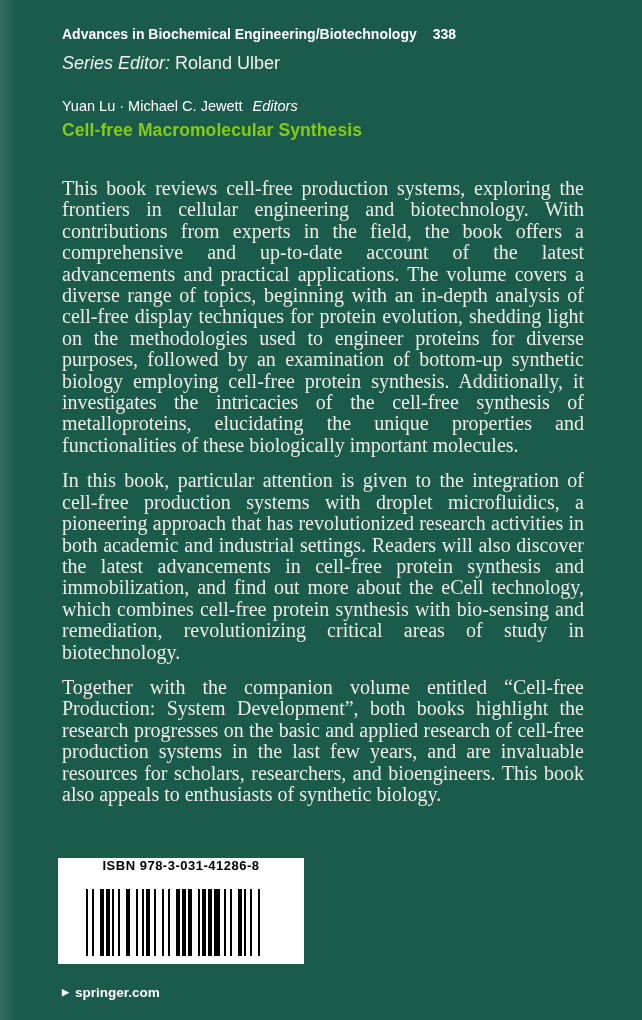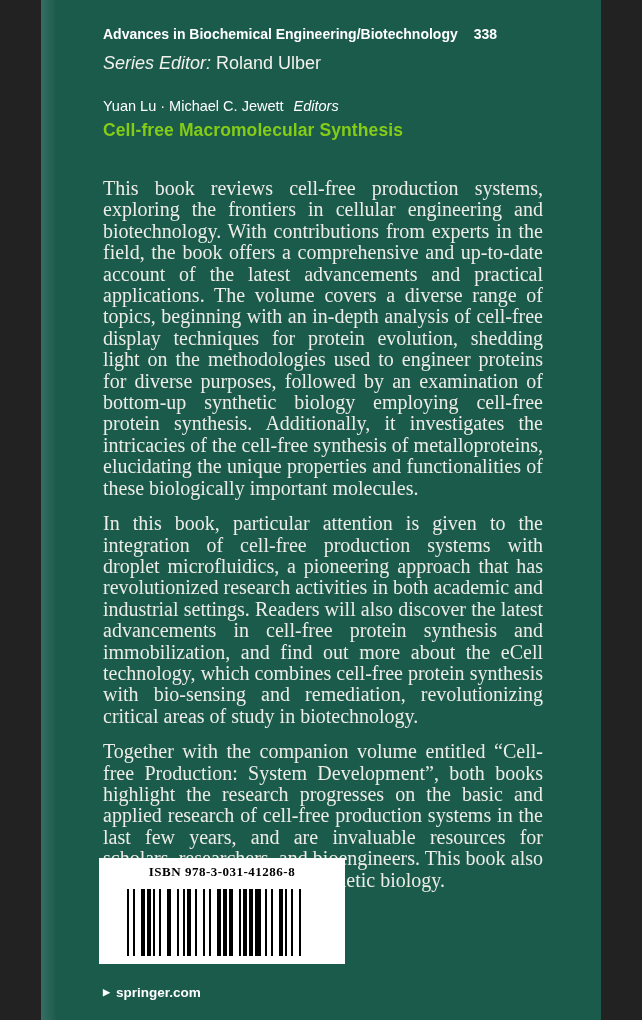--- a/index.html
+++ b/index.html
@@ -1,17 +1,17 @@
 <!DOCTYPE html>
 <html style="--background: #1b5b4c; --text: #edece6; --barcode-bg: #ffffff; --barcode-text: #000000;"><head>
 <meta charset="utf-8">
 <style>
   html,body{margin:0;padding:0;background:#222;}
   .cover{
-    position:relative;width:560px;height:1020px;margin:0 auto;
+    position:relative;width:642px;height:1020px;margin:0 auto;
     background:var(--background,#1b5b4c);overflow:hidden;
     font-family:"Liberation Sans",sans-serif;
   }
   .cover::before{
     content:"";position:absolute;left:0;top:0;bottom:0;width:16px;
     background:linear-gradient(90deg,rgba(255,255,255,.12),rgba(255,255,255,0));
     pointer-events:none;
   }
   .content{position:absolute;left:62px;right:58px;top:26px;color:var(--text,#edece6);}
   .series-line{font-weight:bold;font-size:14px;color:#ffffff;display:flex;align-items:baseline;}
@@ -21,22 +21,22 @@
   .editors-line{margin-top:24px;font-size:14.5px;color:#ffffff;}
   .editors-label{font-style:italic;margin-left:10px;}
   .book-title{margin-top:6px;font-weight:bold;font-size:17.5px;color:#84cc16;letter-spacing:.1px;}
   .body-text{margin-top:37px;font-family:Liberation Serif, serif;font-size:20px;line-height:21.4px;text-align:justify;color:var(--text,#edece6);}
   .body-text p{margin:0 0 14px 0;}
   .barcode-block{
     position:absolute;left:58px;bottom:56px;width:246px;height:106px;
     background:var(--barcode-bg,#ffffff);
   }
   .isbn-label{
-    font-family:Liberation Serif, serif;font-weight:bold;font-size:13px;
-    color:#000;text-align:center;padding-top:6px;letter-spacing:.5px;
+    font-family:Liberation Sans, sans-serif;font-weight:bold;font-size:13px;
+    color:#000;text-align:center;padding-top:0;letter-spacing:.5px;
   }
   .bars{
     position:absolute;left:28px;right:8px;top:31px;bottom:8px;
     display:flex;align-items:stretch;overflow:hidden;
   }
   .bars span{display:inline-block;height:100%;flex:none;}
   .barcode-digits{
     position:absolute;left:4px;bottom:6px;transform-origin:0 100%;
     transform:rotate(-90deg);white-space:nowrap;
     font-family:"DejaVu Sans Mono",monospace;font-size:10.5px;color:#000;letter-spacing:2.2px;

